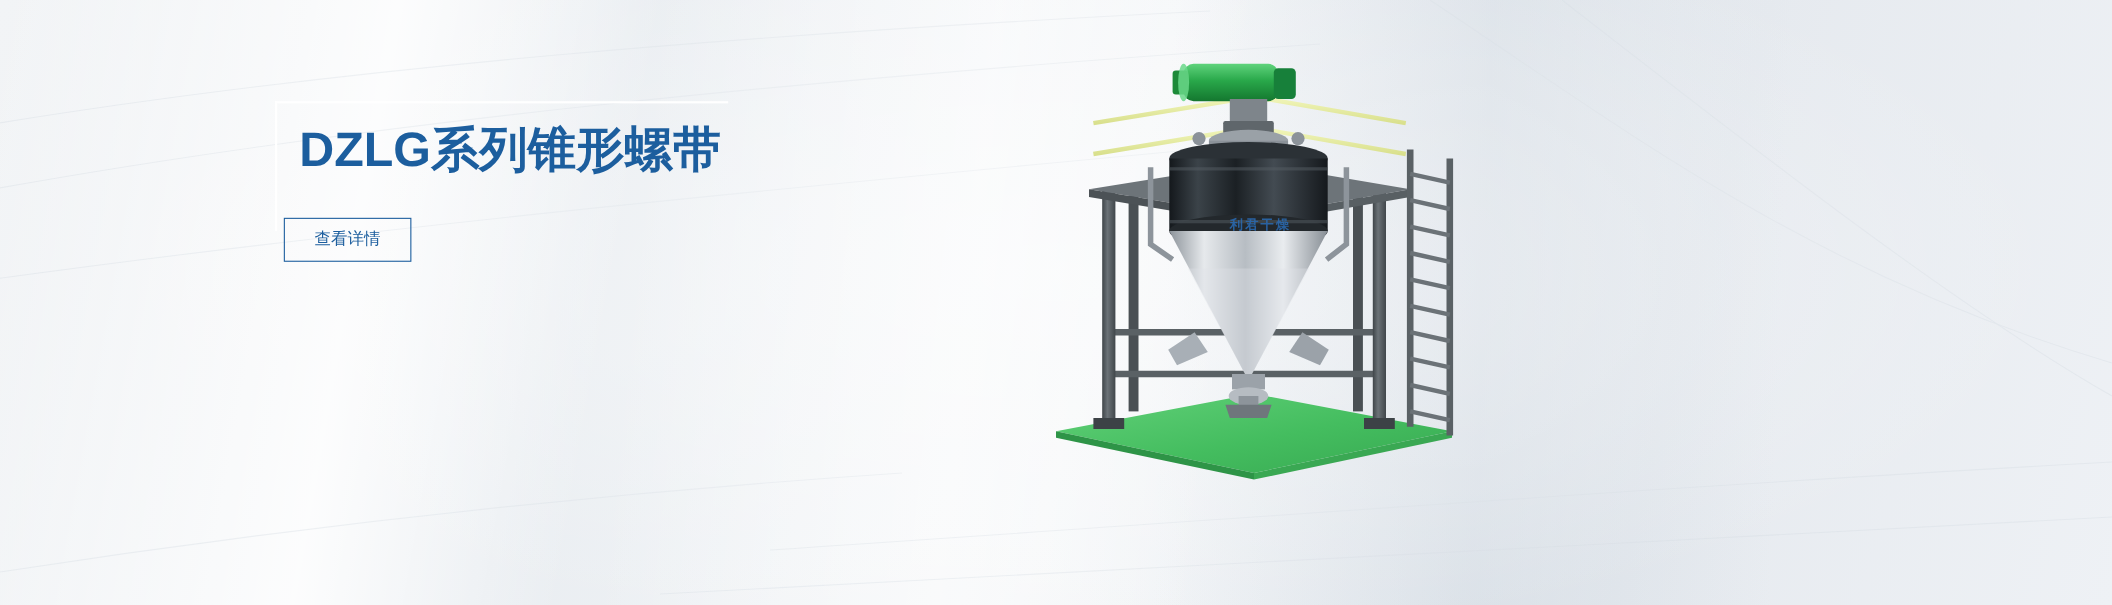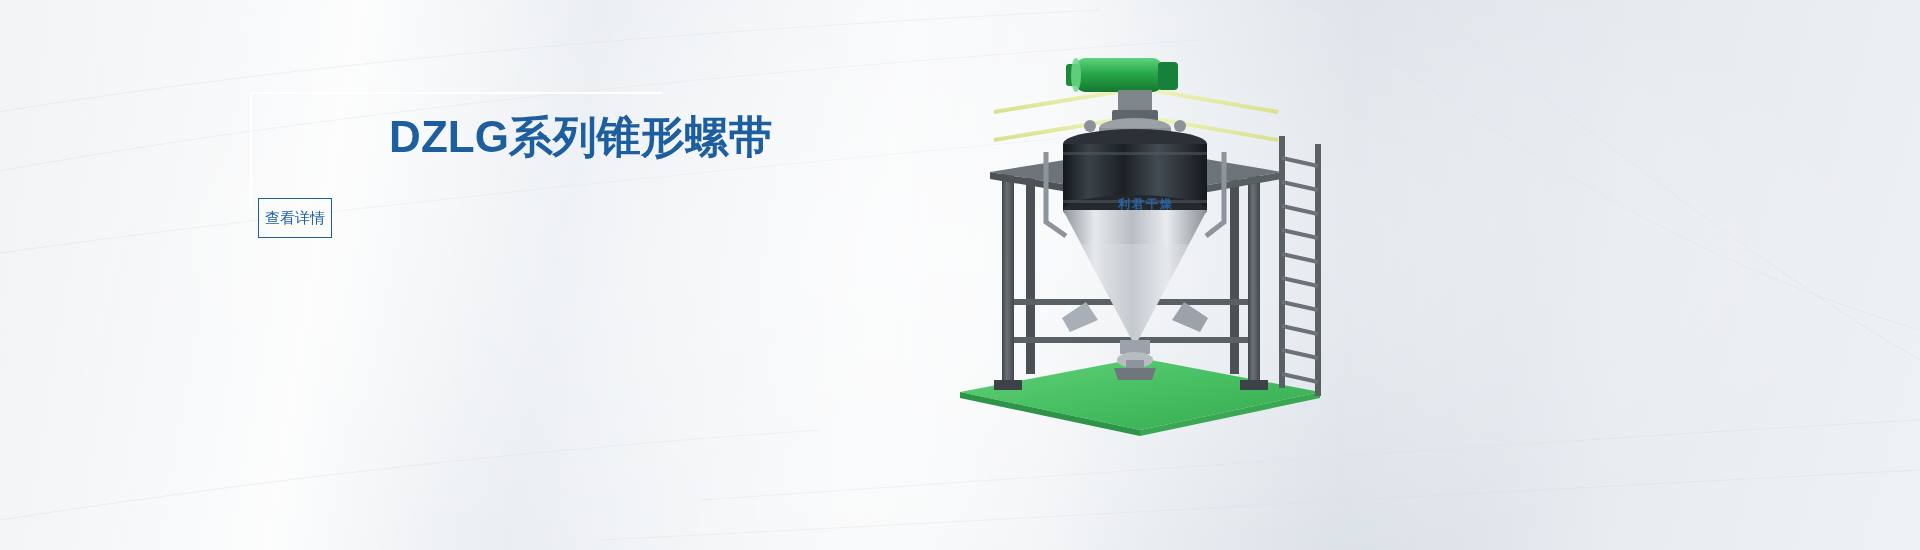--- a/index.html
+++ b/index.html
@@ -65,37 +65,37 @@
     background: #ffffff;
   }
   .title-line {
     font-size: 44px;
     font-weight: bold;
     line-height: 54px;
     color: #1c5e9e;
     letter-spacing: .5px;
     white-space: nowrap;
   }
-  .title-line.l1 { letter-spacing: 0px; text-align: center; }
+  .title-line.l1 { letter-spacing: 0px; }
 
   .desc {
     margin-top: 18px;
     margin-left: 8px;
     width: 600px;
     font-size: 15px;
     line-height: 26px;
     color: #5a5f66;
     text-align: justify;
   }
 
   .cta {
     display: inline-block;
     margin-top: 24px;
     margin-left: 8px;
-    padding: 9px 6px;
+    padding: 9px 27px;
     font-size: 15px;
     color: #1c5e9e;
     border: 1px solid #1c5e9e;
     background: transparent;
     cursor: pointer;
     line-height: 20px;
   }
 
   
   .machine {

